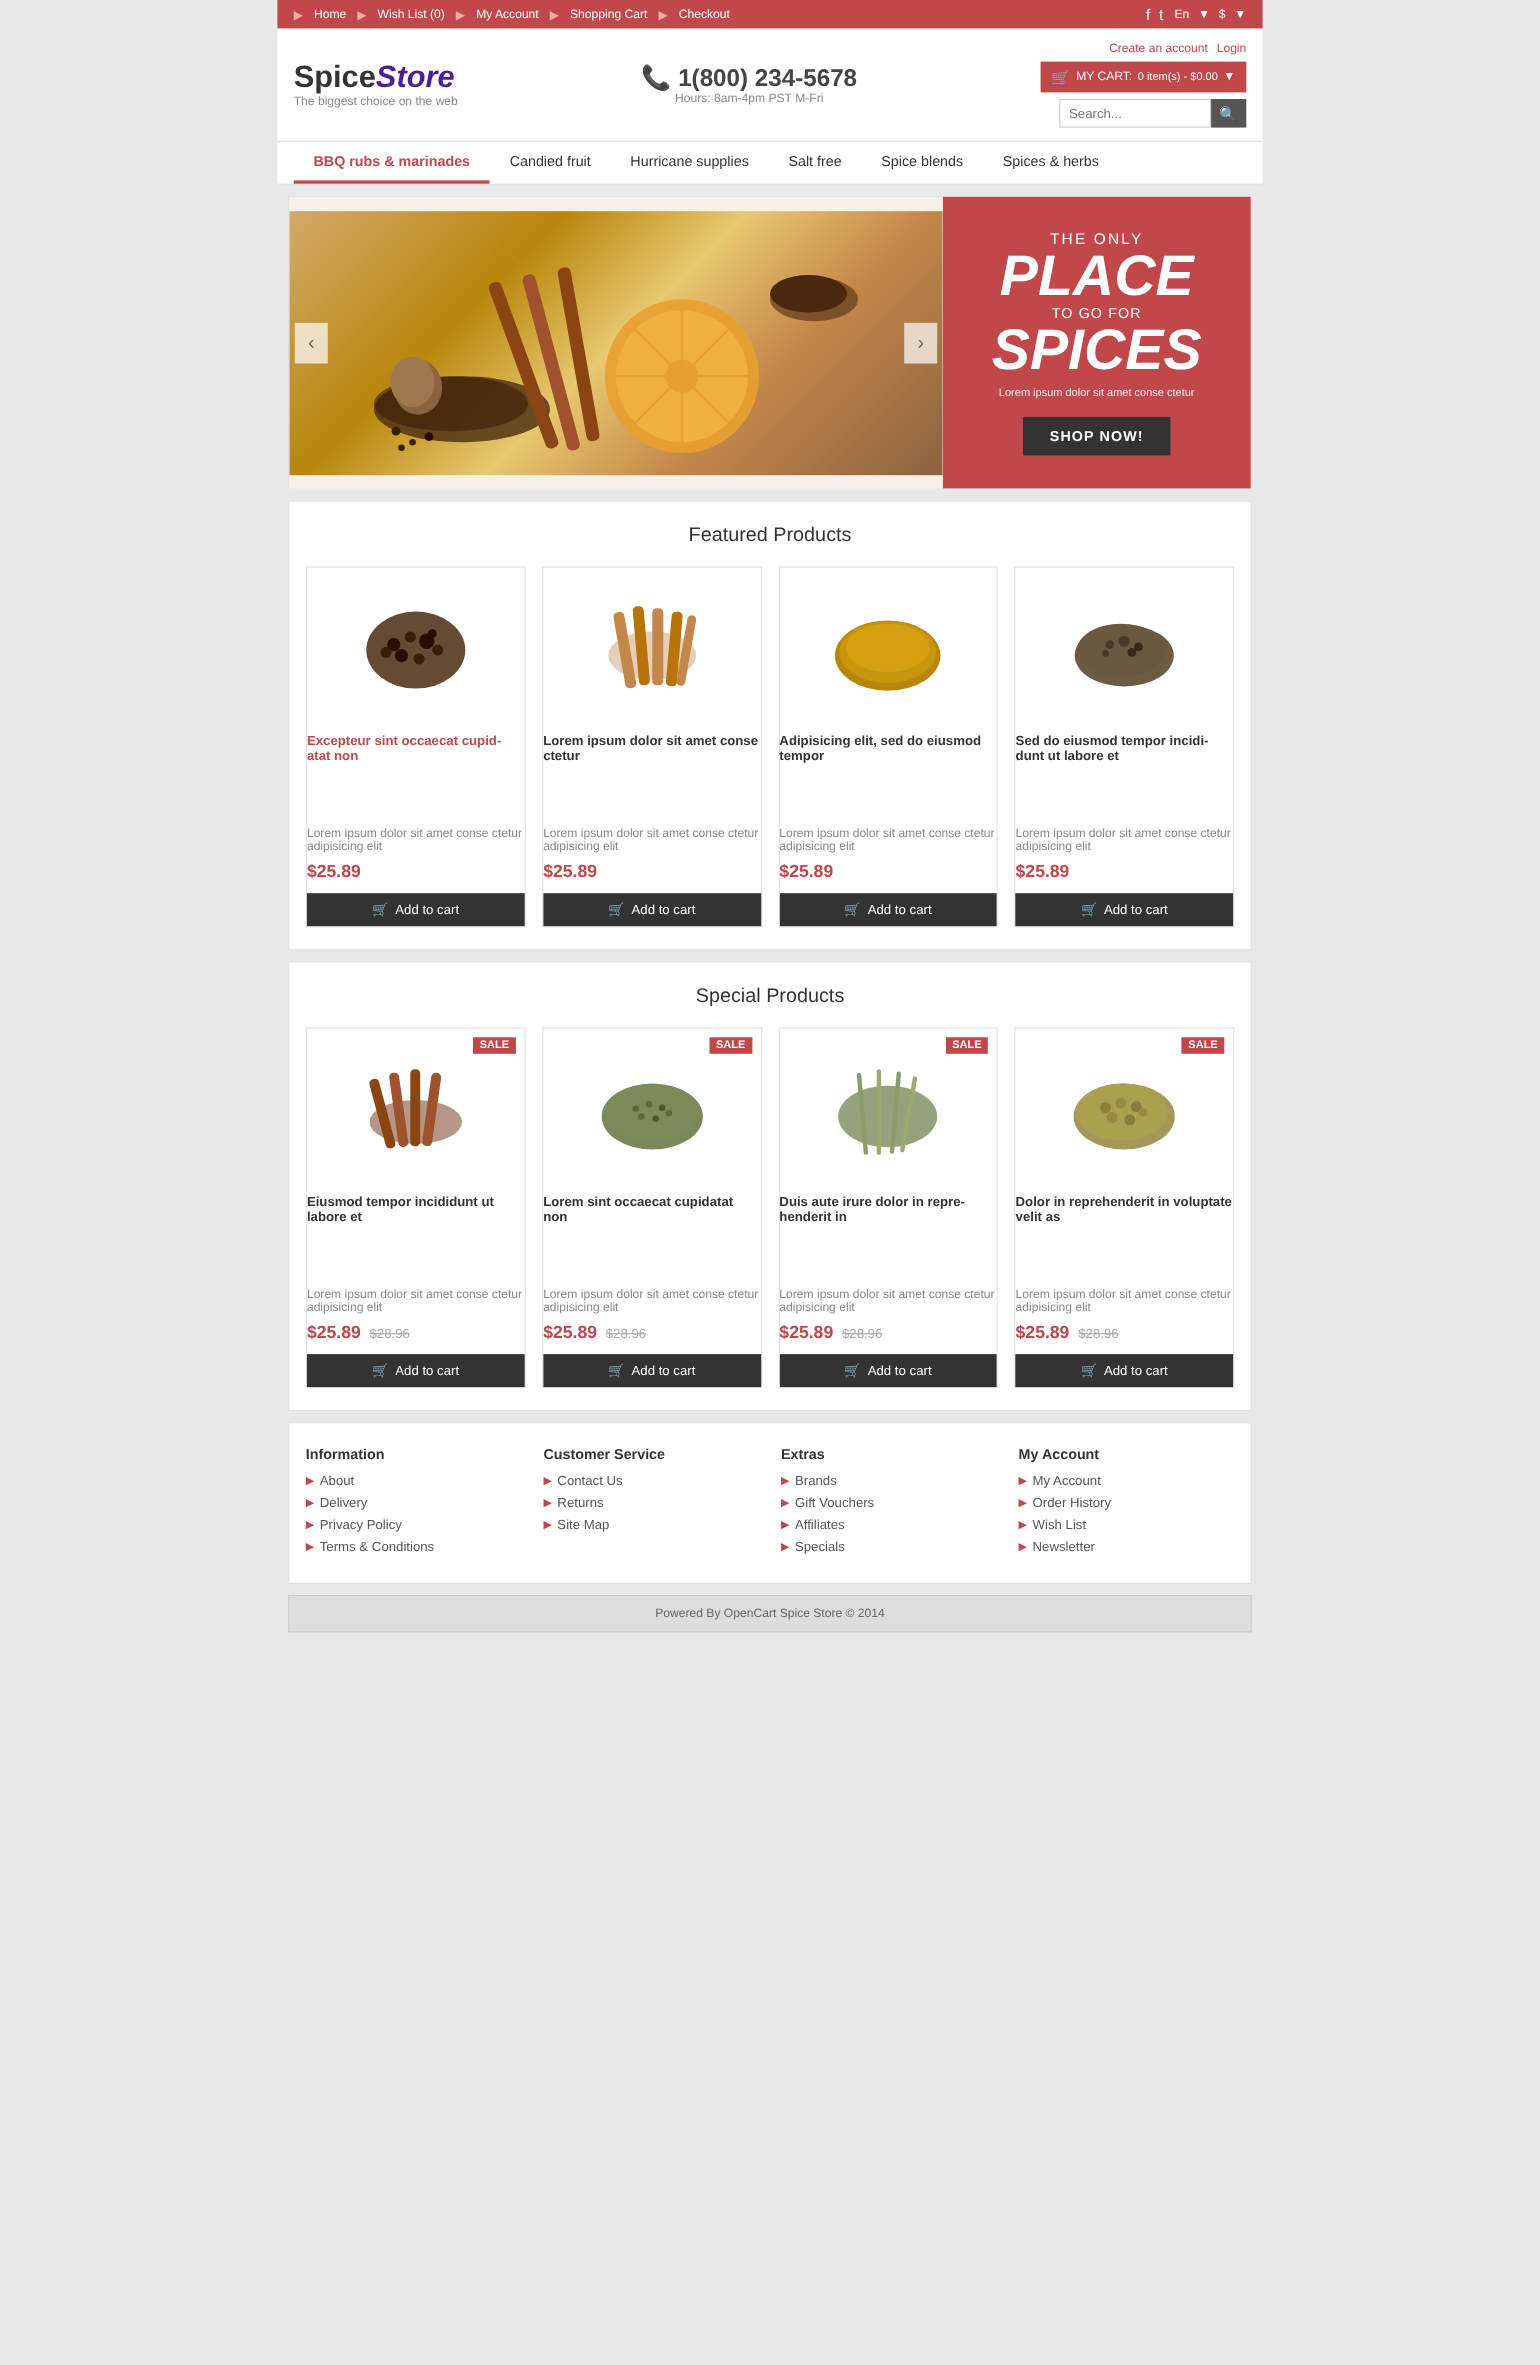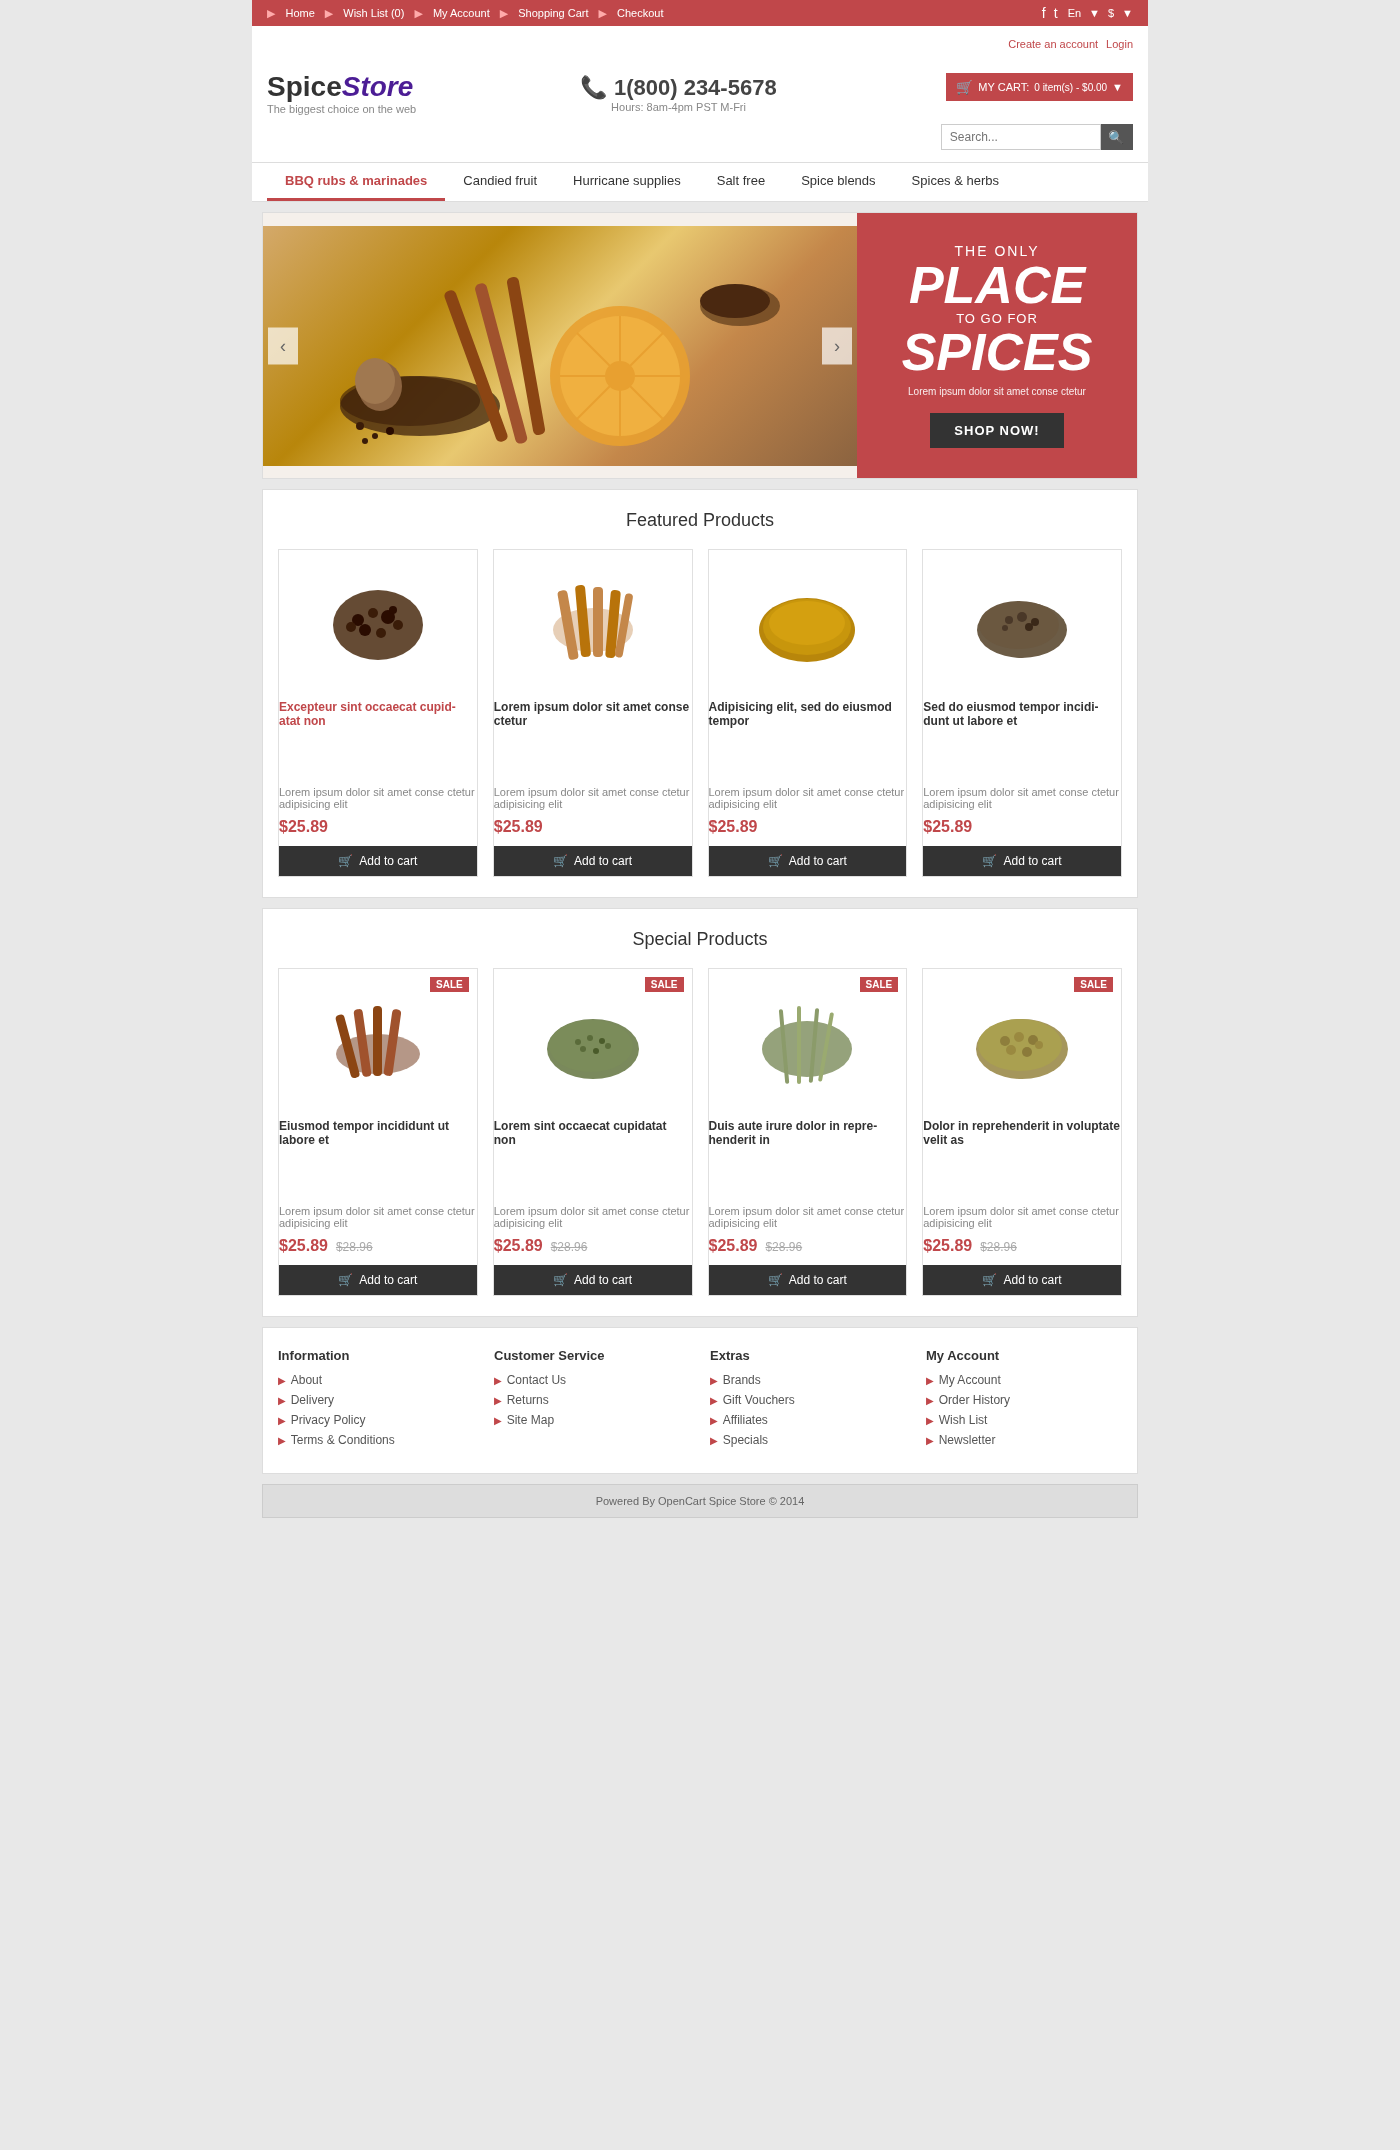--- a/index.html
+++ b/index.html
@@ -19,29 +19,29 @@
     .header { background: #fff; padding: 12px 15px; display: flex; justify-content: space-between; align-items: center; border-bottom: 1px solid #ddd; }
     .logo { display: flex; flex-direction: column; }
     .logo-text { font-size: 28px; font-weight: bold; line-height: 1; }
     .logo-spice { color: #333; }
     .logo-store { color: #4c1d95; font-style: italic; }
     .logo-tagline { font-size: 11px; color: #888; margin-top: 2px; }
     .header-center { text-align: center; }
     .phone { font-size: 22px; color: #444; font-weight: bold; }
     .phone-icon { color: #c0474a; }
     .hours { font-size: 11px; color: #888; }
-    .header-right { display: flex; flex-direction: column; align-items: flex-end; gap: 23px; }
+    .header-right { display: flex; flex-direction: column; align-items: flex-end; gap: 6px; }
     .header-right-top { display: flex; gap: 8px; font-size: 11px; }
     .header-right-top a { color: #c0474a; text-decoration: none; }
     .cart-search { display: flex; gap: 6px; align-items: center; }
     .cart-btn { background: #c0474a; color: #fff; border: none; padding: 6px 10px; cursor: pointer; display: flex; align-items: center; gap: 5px; font-size: 11px; }
     .cart-icon { font-size: 14px; }
     .cart-count { font-size: 10px; }
     .search-bar { display: flex; }
-    .search-input { border: 1px solid #ccc; padding: 5px 8px; width: 160px; font-size: 12px; outline: none; }
+    .search-input { border: 1px solid #ccc; padding: 5px 8px; width: 138px; font-size: 12px; outline: none; }
     .search-btn { background: #555; color: #fff; border: none; padding: 5px 8px; cursor: pointer; font-size: 13px; }
 
     
     .nav { background: #fff; border-bottom: 1px solid #ddd; padding: 0 15px; display: flex; gap: 0; }
     .nav-item { padding: 10px 18px; font-size: 13px; cursor: pointer; border-bottom: 3px solid transparent; color: #333; }
     .nav-item.active { border-bottom: 3px solid #c0474a; color: #c0474a; font-weight: bold; }
 
     
     .hero { background: #fff; margin: 10px; display: flex; gap: 0; border: 1px solid #ddd; }
     .hero-slider { flex: 1; position: relative; background: #f5f0eb; min-height: 240px; display: flex; align-items: center; justify-content: center; overflow: hidden; }

